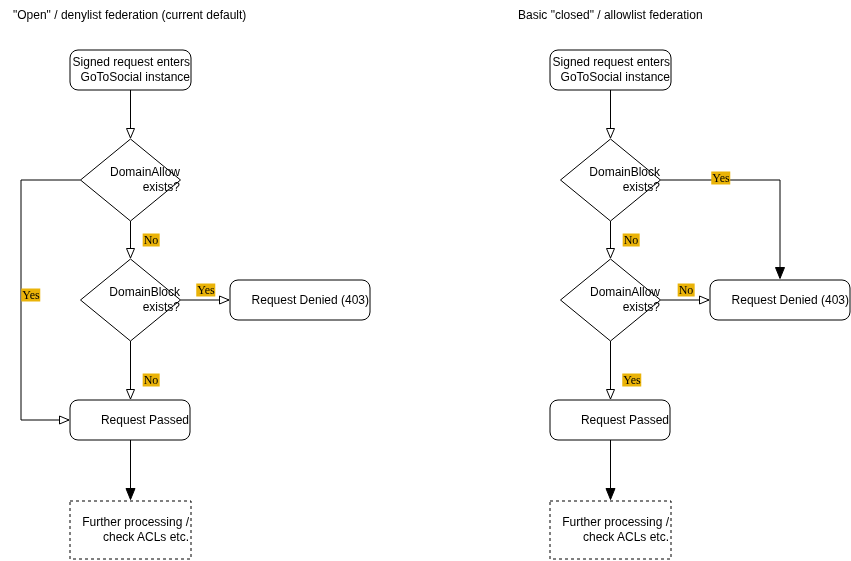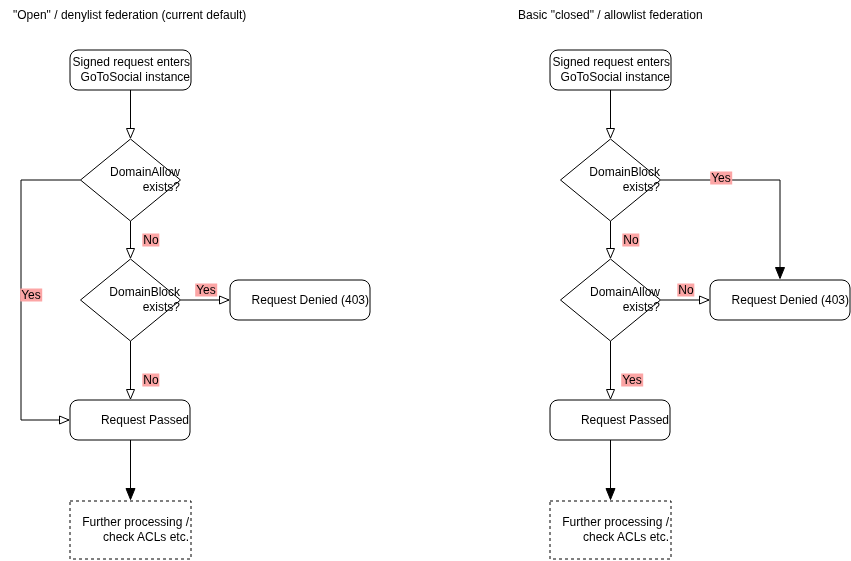--- a/index.html
+++ b/index.html
@@ -29,24 +29,25 @@
     line-height: 14px;
     color: #000000;
     white-space: nowrap;
     text-align: left;
   }
   .edge-lbl {
     position: absolute;
     font-size: 12px;
     line-height: 13px;
     color: #000000;
-    background: #fca5a5;
+    background: #eab308;
     padding: 0 1px;
     transform: translate(-50%, -50%);
     white-space: nowrap;
+    font-family: Liberation Serif, serif;
   }
 </style>
 </head>
 <body>
 
 <div id="canvas">
 
   <svg class="wires" width="851" height="561" viewBox="0 0 851 561">
     <defs>
       <marker id="mOpen" markerUnits="userSpaceOnUse" markerWidth="12" markerHeight="12" refX="10.5" refY="5" orient="auto">

